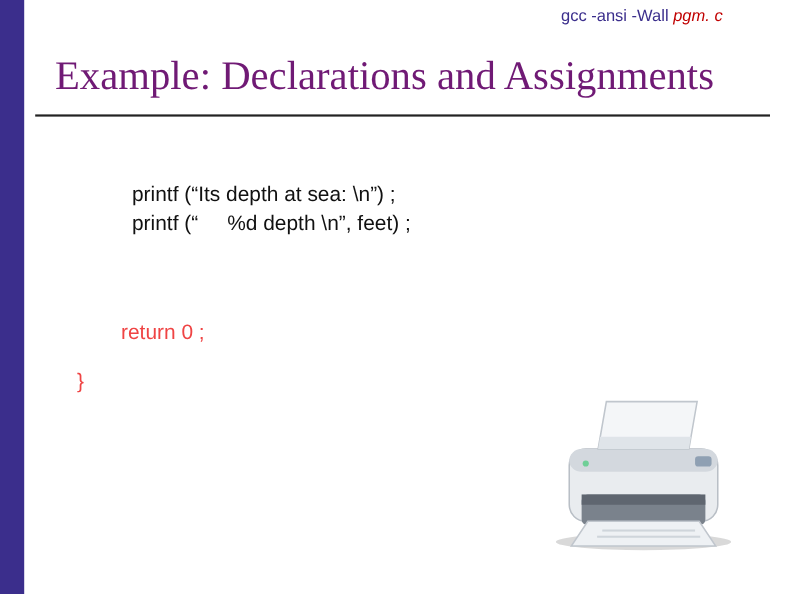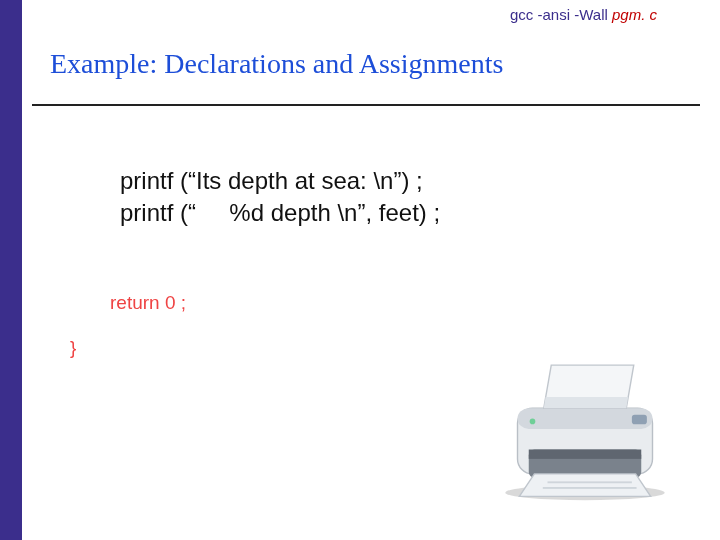--- a/index.html
+++ b/index.html
@@ -29,37 +29,37 @@
     line-height: 1.25;
   }
   .header-commands .row .base { color: #3b2e8c; }
   .header-commands .row .file { color: #c00000; font-style: italic; }
   .title {
     position: absolute;
     left: 50px;
     top: 48px;
     width: 640px;
     font-family: "Times New Roman", Times, serif;
-    font-size: 28px;
-    color: #1d4ed8;
+    font-size: 37px;
+    color: #701a75;
     font-weight: 400;
   }
   .title-rule {
     position: absolute;
     left: 32px;
     top: 96px;
     width: 668px;
     border: none;
     border-top: 2px solid #222;
   }
   .code-block {
     position: absolute;
     left: 120px;
     top: 165px;
-    font-size: 24px;
+    font-size: 19px;
     line-height: 1.35;
     color: #111;
   }
   .code-block .line { white-space: pre; }
   .return-block {
     position: absolute;
     left: 70px;
     top: 290px;
     font-size: 19px;
     line-height: 1.4;

